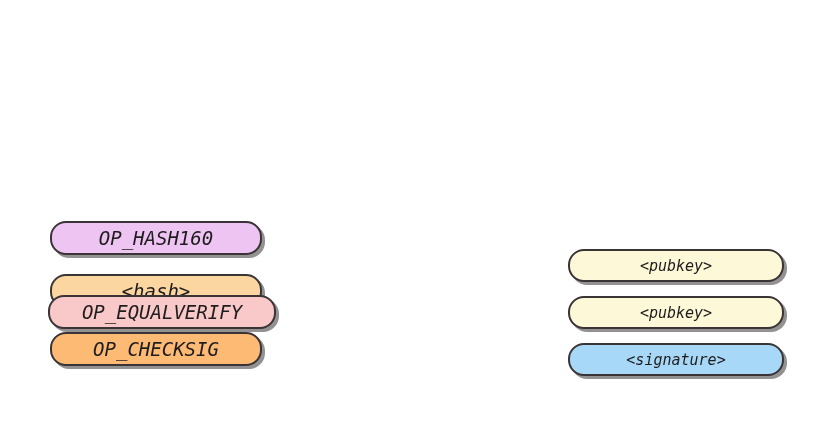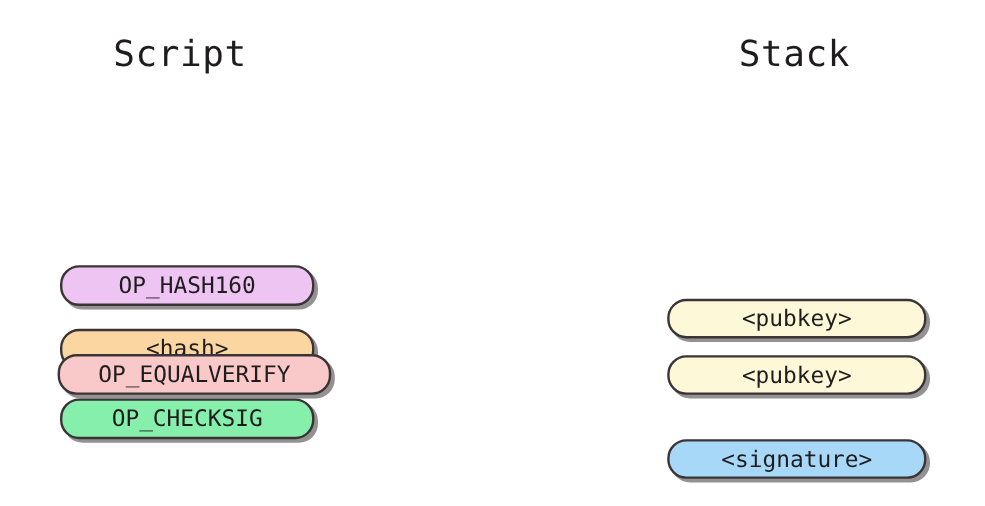--- a/index.html
+++ b/index.html
@@ -43,61 +43,60 @@
     box-sizing: border-box;
     border: 2px solid #000000;
     border-radius: 16px;
     display: flex;
     align-items: center;
     justify-content: center;
     font-family: "DejaVu Sans Mono", "Liberation Mono", monospace;
     color: #1e1c1d;
     white-space: nowrap;
     box-shadow: 3px 3px 0 rgba(60,55,57,0.55);
+    font-style: italic;
   }
 
   
   #script-boxes { left: 50px; top: 221px; width: 214px; }
   #script-boxes .op-box {
     left: 0;
     width: 212px;
     height: 34px;
     font-size: 19px;
   }
   #script-boxes .op-box.r0 { top: 0px; }
   #script-boxes .op-box.r1 { top: 37px; margin-top: 16px; }
   #script-boxes .op-box.r2 { top: 74px; width: 228px; left: -2px; }
   #script-boxes .op-box.r3 { top: 111px; }
 
   
   #stack-boxes { left: 556px; top: 249px; width: 218px; }
   #stack-boxes .op-box {
-    left: 0;
+    left: 12px;
     width: 216px;
     height: 33px;
-    font-size: 19px;
+    font-size: 15px;
   }
   #stack-boxes .op-box.r0 { top: 0px; }
   #stack-boxes .op-box.r1 { top: 47px; }
-  #stack-boxes .op-box.r2 { top: 94px; margin-top: 23px; }
+  #stack-boxes .op-box.r2 { top: 94px; }
 </style>
 </head>
 <body style="background: rgb(255, 255, 255);">
 
 <div id="diagram">
 
-  <div class="col-title" id="script-title" style="color: rgb(30, 28, 29);">Script</div>
 
-  <div class="col-title" id="stack-title" style="color: rgb(30, 28, 29);">Stack</div>
 
   <div class="box-stack" id="script-boxes">
     <div class="op-box r0" style="background-color: rgb(238, 196, 242); border-color: rgb(58, 52, 54); color: rgb(30, 28, 29);">OP_HASH160</div>
     <div class="op-box r1" style="background-color: rgb(251, 214, 160); border-color: rgb(58, 52, 54); color: rgb(30, 28, 29);">&lt;hash&gt;</div>
     <div class="op-box r2" style="background-color: rgb(249, 200, 200); border-color: rgb(58, 52, 54); color: rgb(30, 28, 29);">OP_EQUALVERIFY</div>
-    <div class="op-box r3" style="background-color: #86efac; border-color: rgb(58, 52, 54); color: rgb(30, 28, 29);">OP_CHECKSIG</div>
+    <div class="op-box r3" style="background-color: #fdba74; border-color: rgb(58, 52, 54); color: rgb(30, 28, 29);">OP_CHECKSIG</div>
   </div>
 
   <div class="box-stack" id="stack-boxes">
     <div class="op-box r0" style="background-color: rgb(253, 248, 216); border-color: rgb(58, 52, 54); color: rgb(30, 28, 29);">&lt;pubkey&gt;</div>
     <div class="op-box r1" style="background-color: rgb(253, 248, 216); border-color: rgb(58, 52, 54); color: rgb(30, 28, 29);">&lt;pubkey&gt;</div>
     <div class="op-box r2" style="background-color: rgb(168, 216, 248); border-color: rgb(58, 52, 54); color: rgb(30, 28, 29);">&lt;signature&gt;</div>
   </div>
 
 </div>
 

